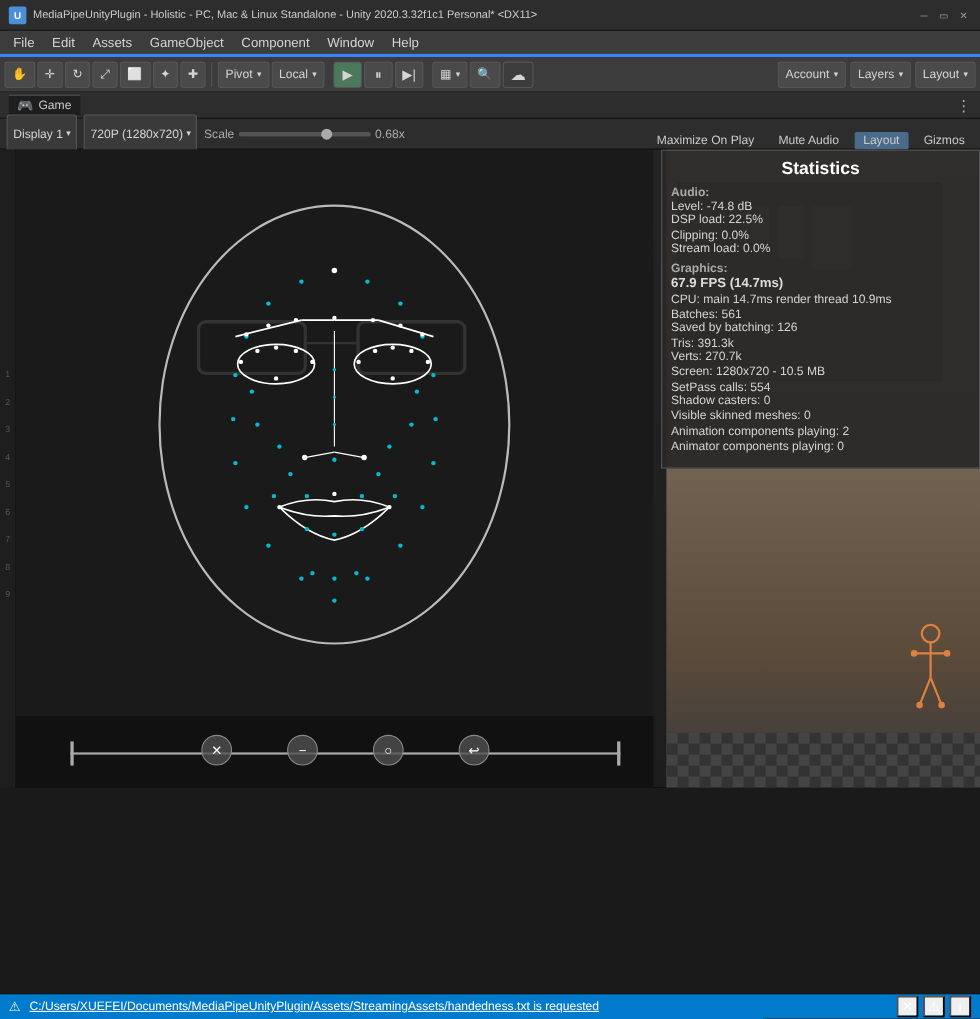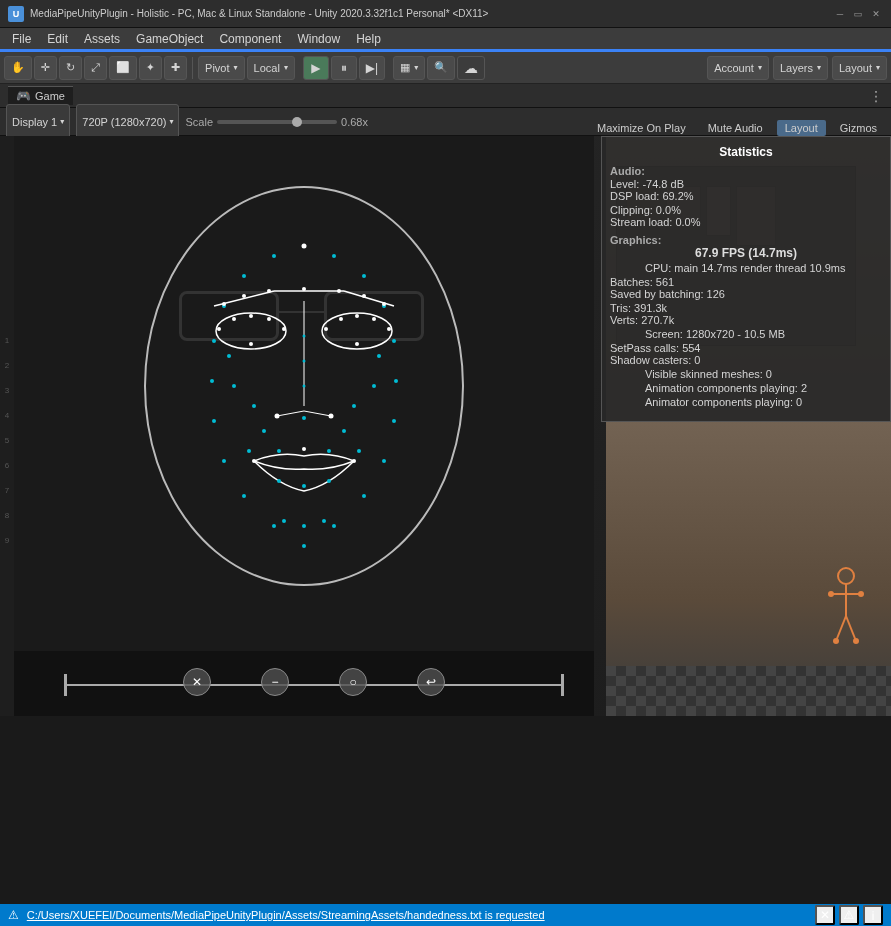--- a/index.html
+++ b/index.html
@@ -328,30 +328,30 @@
       width: 290px;
       background: rgba(40, 40, 40, 0.93);
       border: 1px solid #555;
       padding: 8px;
       font-size: 11px;
       color: #d4d4d4;
       z-index: 100;
     }
     #stats-title {
       text-align: center;
-      font-size: 12px;
+      font-size: 16px;
       color: #fff;
       margin-bottom: 6px;
       font-weight: bold;
     }
     .stats-section { margin-bottom: 4px; }
     .stats-label { color: #aaa; font-weight: bold; }
     .stats-row { display: flex; justify-content: space-between; padding: 1px 0; font-size: 11px; flex-direction: column; }
-    .stats-row-full { padding: 1px 0; font-size: 11px; margin-left: 35px; }
-    .stats-fps { color: #ddd; font-size: 12px; font-weight: bold; text-align: center; }
+    .stats-row-full { padding: 1px 0; font-size: 11px; }
+    .stats-fps { color: #ddd; font-size: 12px; font-weight: bold; }
 
     
     #status-bar {
       position: absolute;
       bottom: 0; left: 0;
       width: 891px;
       height: 22px;
       background: #007acc;
       display: flex;
       align-items: center;
@@ -680,21 +680,21 @@
       </div>
     </div>
   </div>
 
   <div id="stats-panel">
     <div id="stats-title">Statistics</div>
     <div class="stats-section">
       <span class="stats-label">Audio:</span>
       <div class="stats-row">
         <span>Level: -74.8 dB</span>
-        <span>DSP load: 69.2%</span>
+        <span>DSP load: 22.5%</span>
       </div>
       <div class="stats-row">
         <span>Clipping: 0.0%</span>
         <span>Stream load: 0.0%</span>
       </div>
     </div>
     <div class="stats-section">
       <div class="stats-row">
         <span class="stats-label">Graphics:</span>
         <span class="stats-fps">67.9 FPS (14.7ms)</span>

